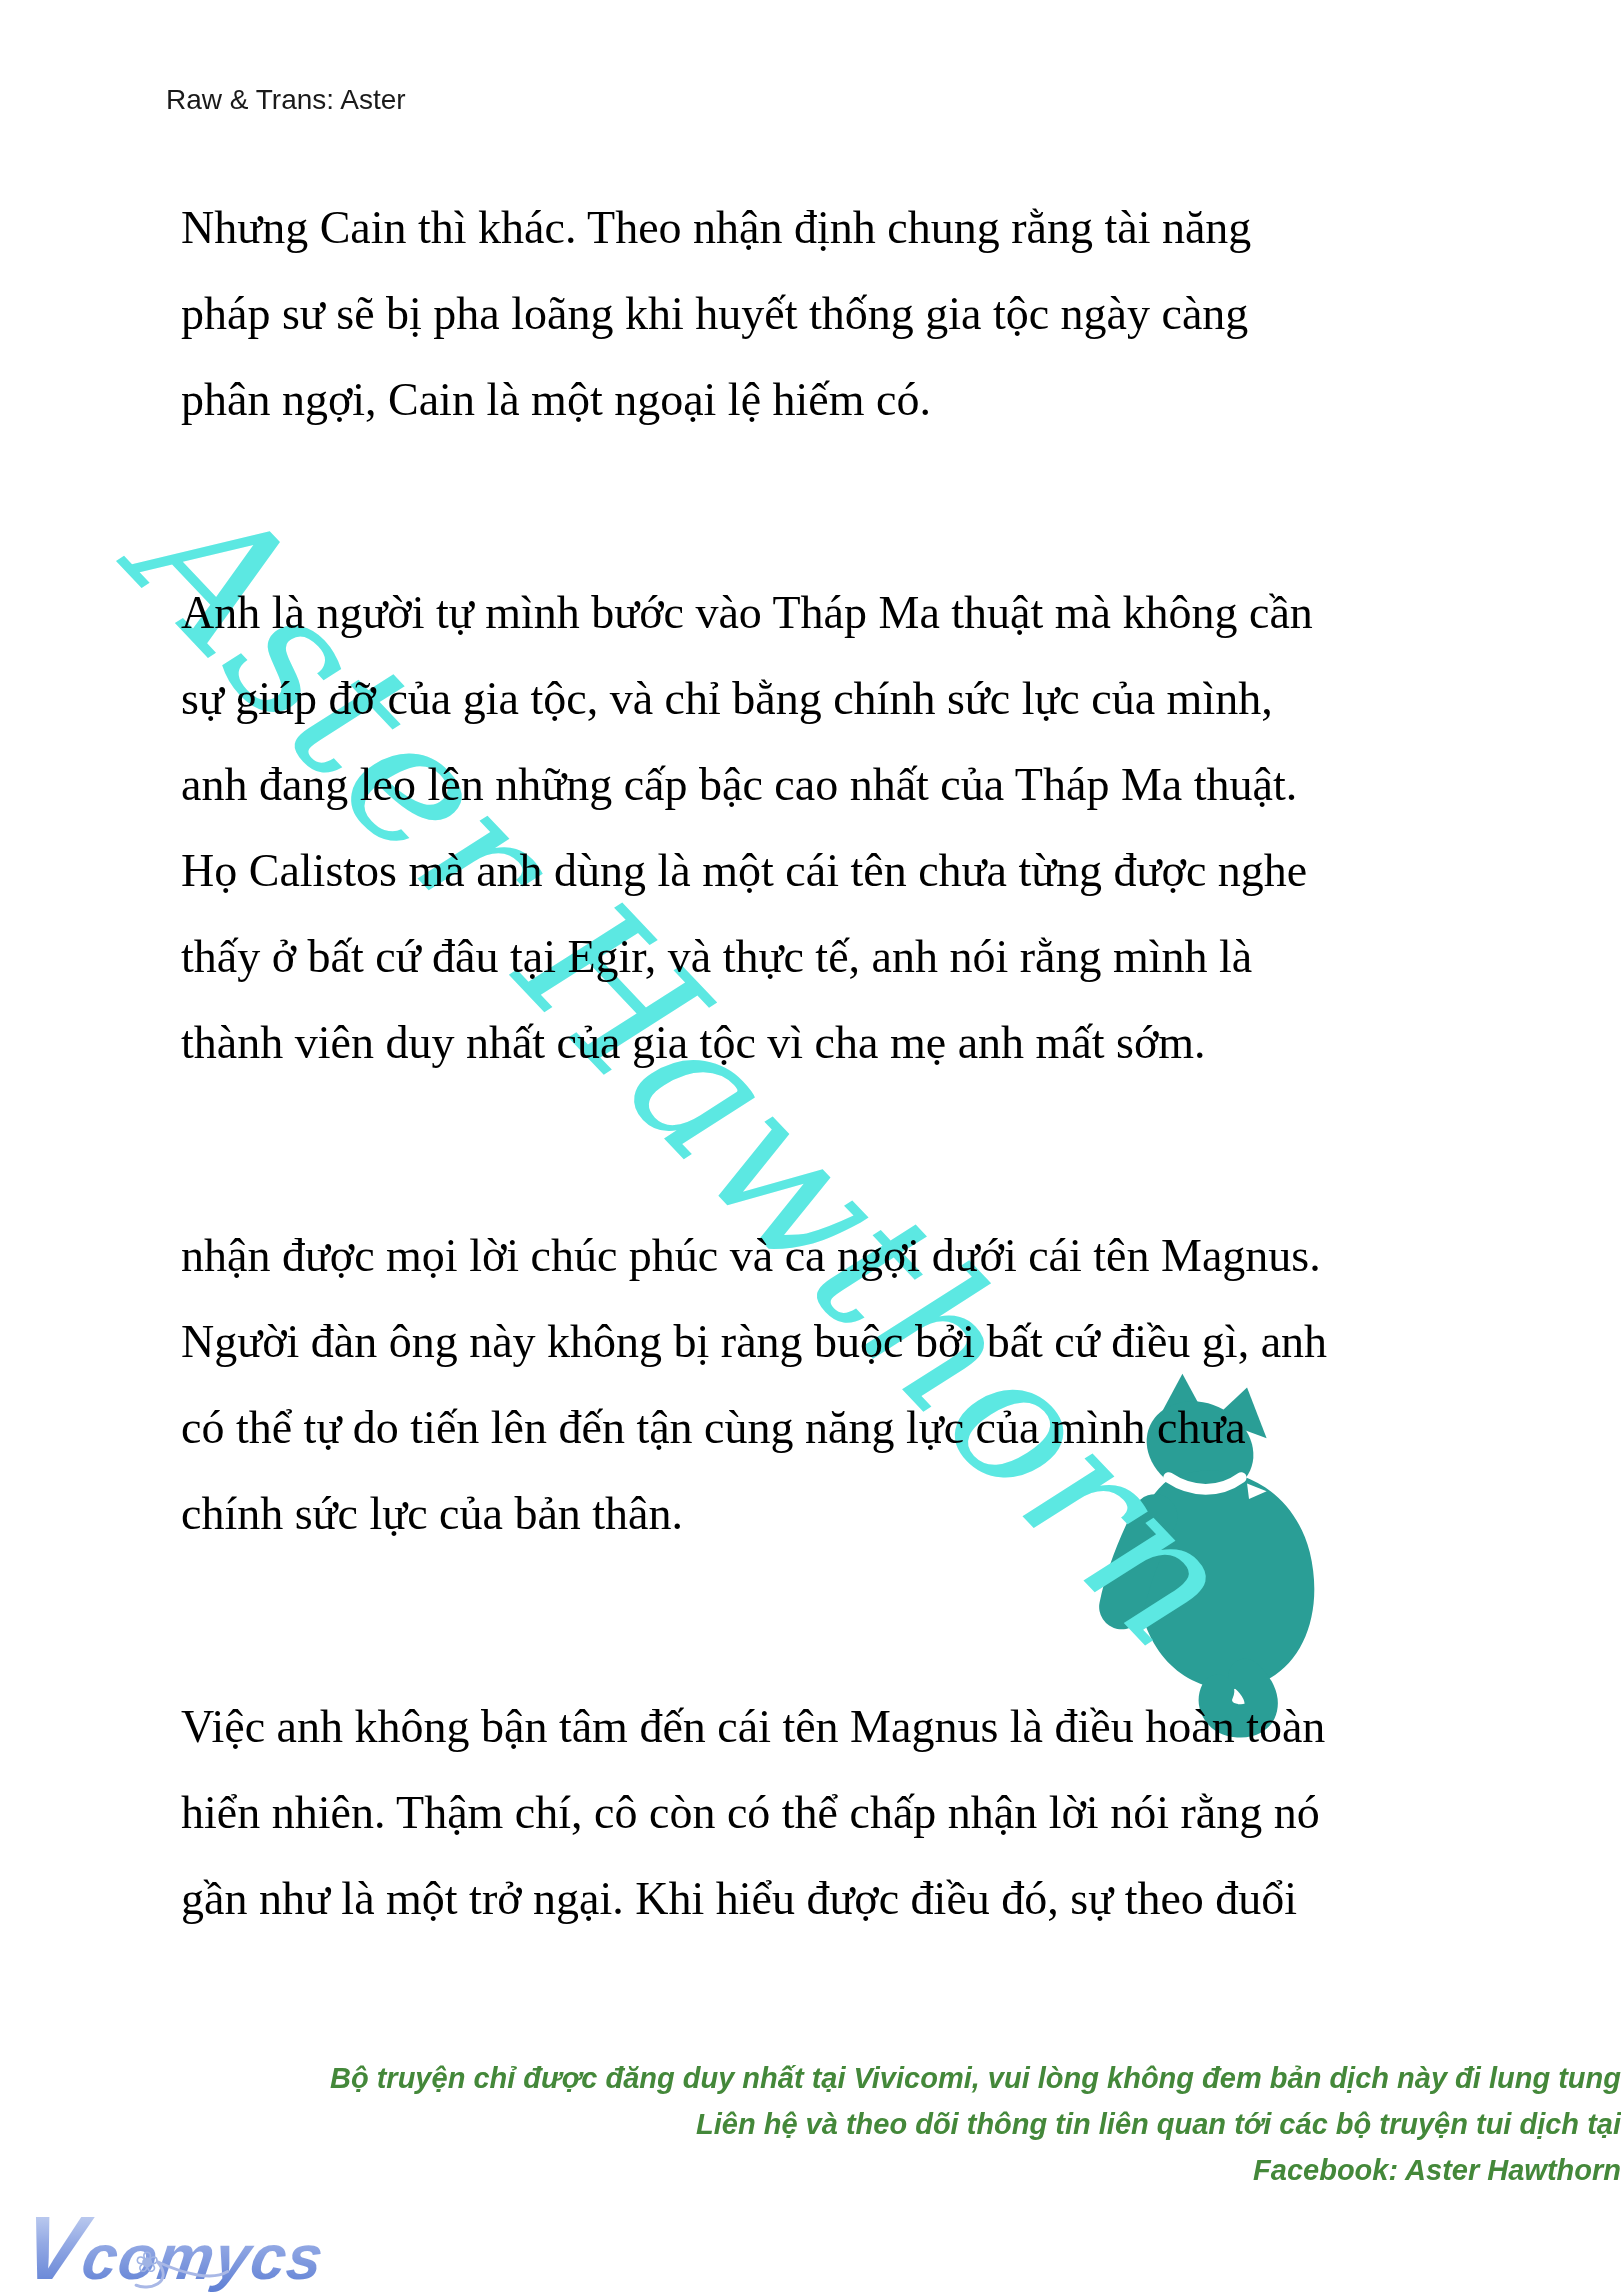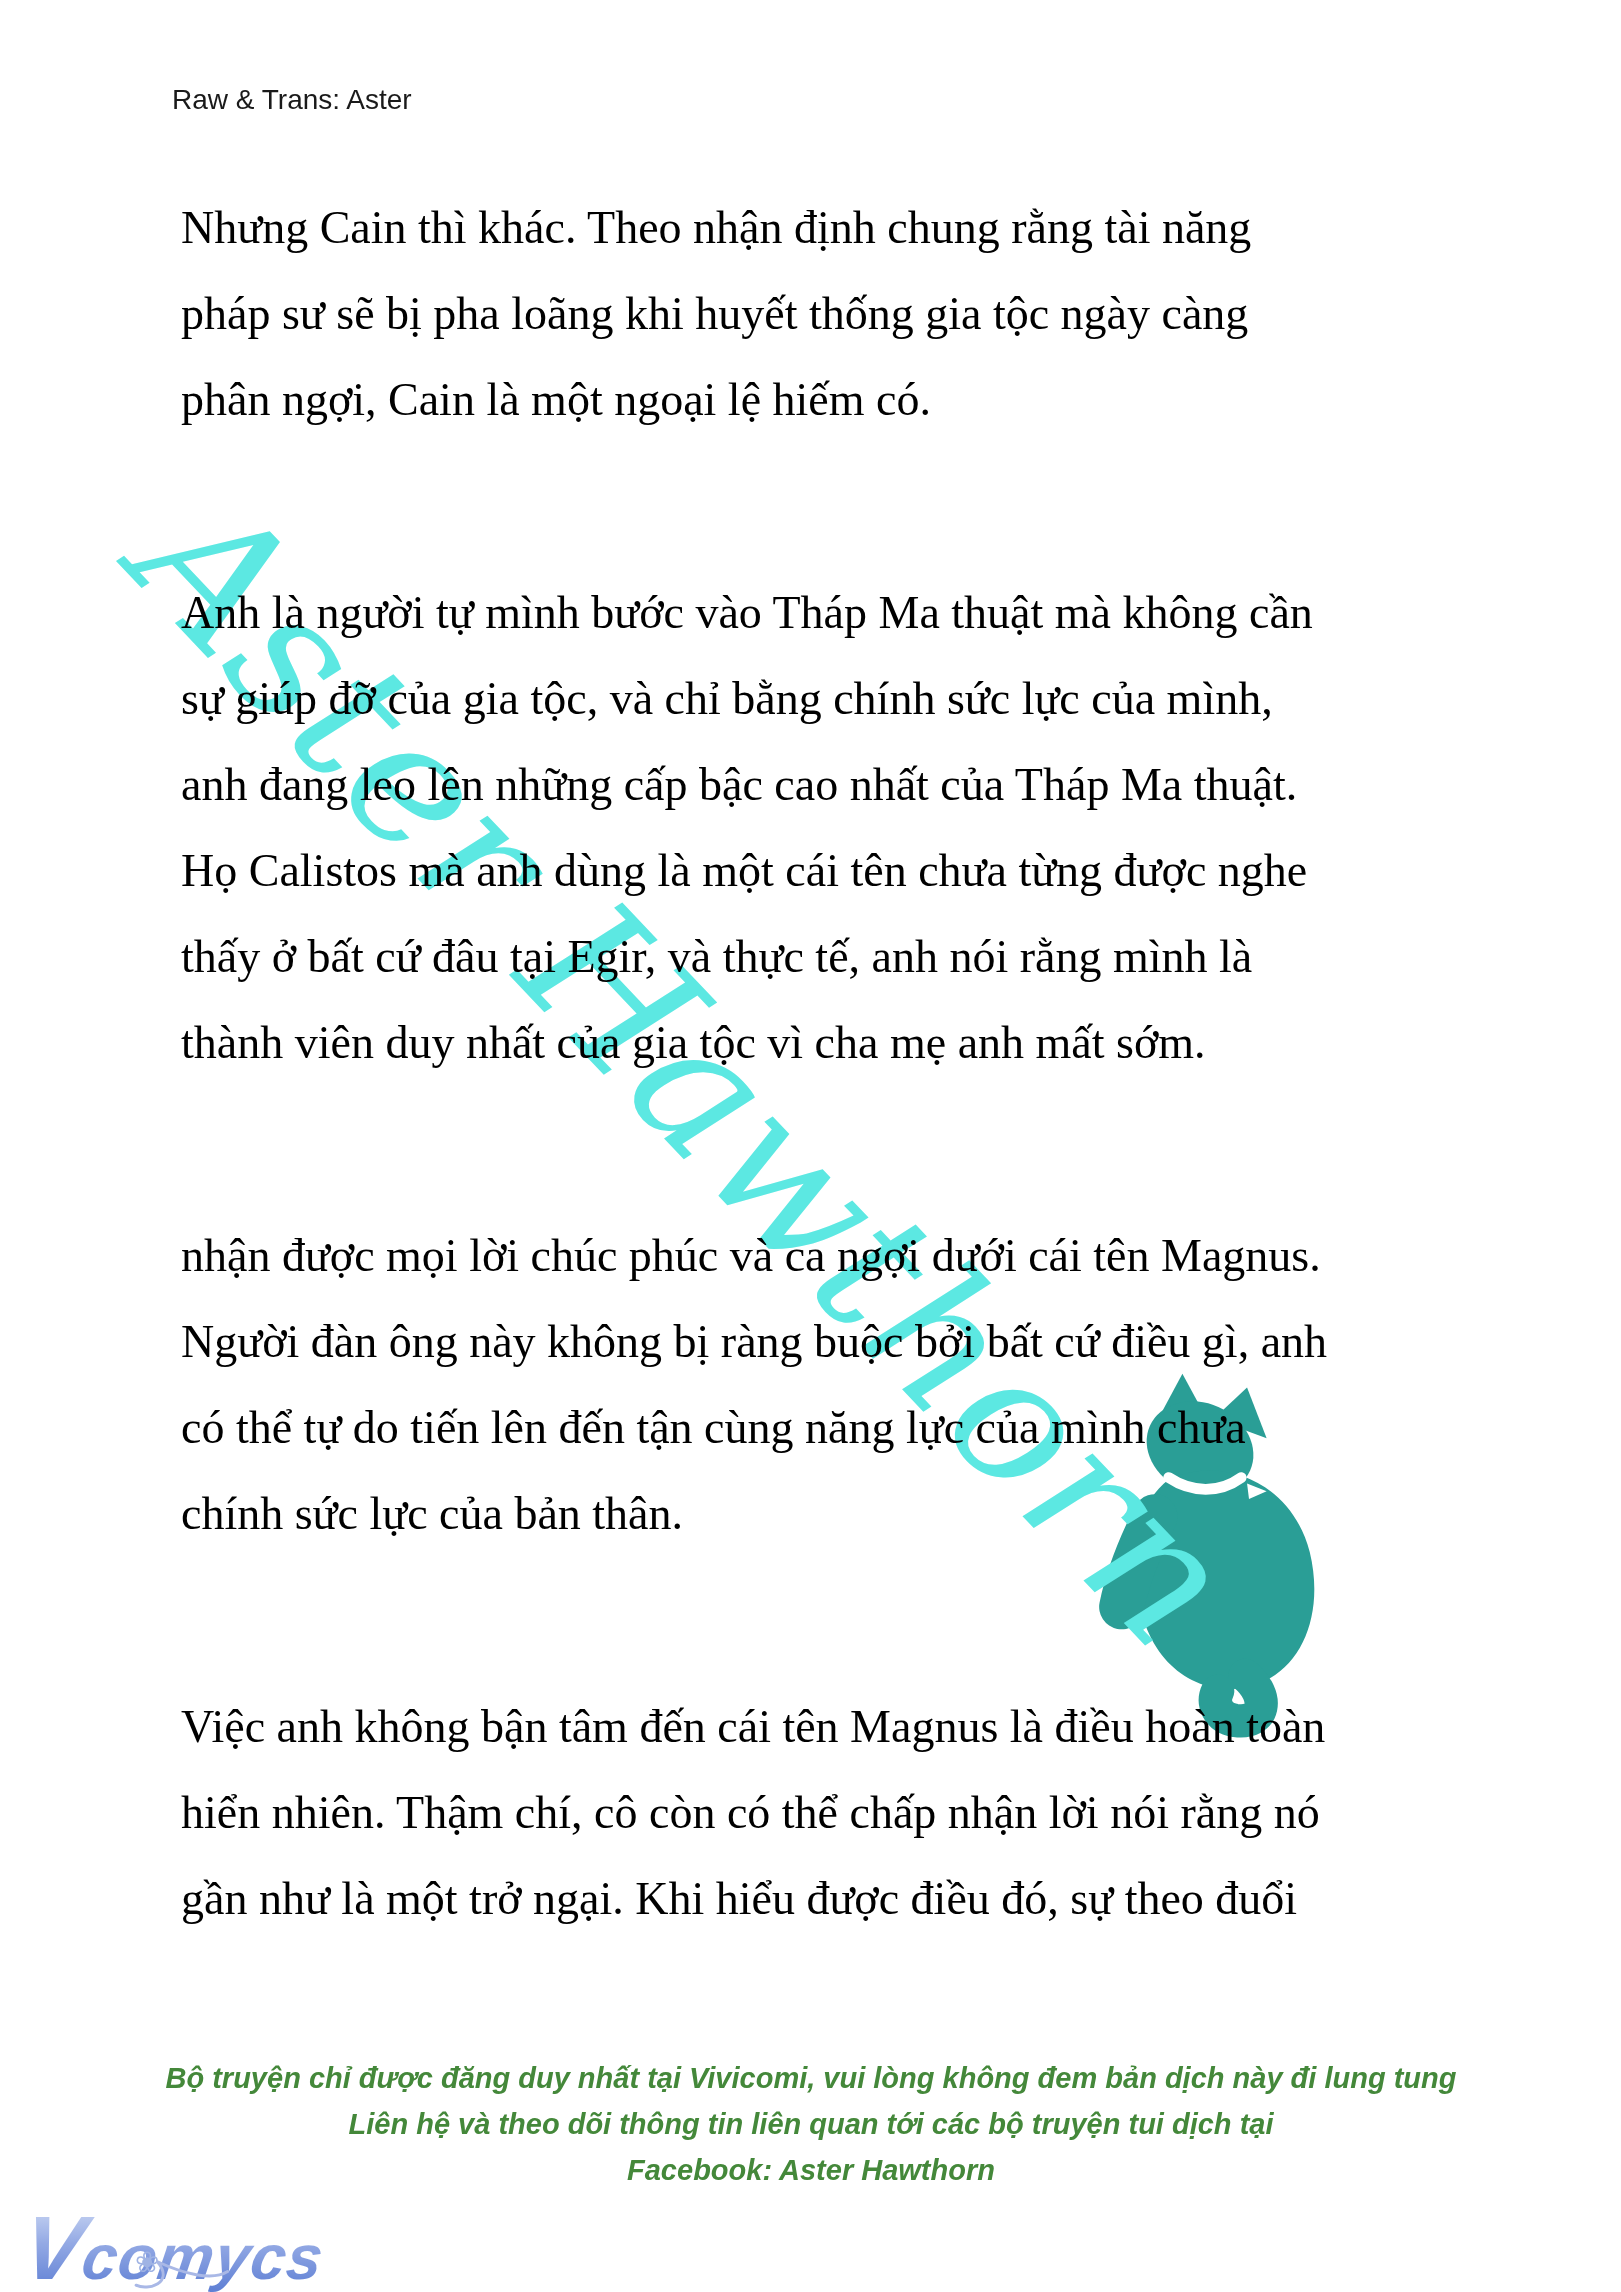--- a/index.html
+++ b/index.html
@@ -25,39 +25,39 @@
     color:var(--wm-color,#5CE8E2);
     transform:rotate(46.5deg);
     transform-origin:0 40%;
     white-space:nowrap;
     z-index:2;
     letter-spacing:2px;
   }
 
   
   .header-credit{
-    position:absolute;left:172px;top:84px;
+    position:absolute;left:166px;top:84px;
     font-family:"Liberation Sans", sans-serif;
     font-size:28px;color:#1a1a1a;
     z-index:3;
   }
   .body-text{
     position:absolute;left:181px;top:185px;width:1274px;
     z-index:3;
   }
   .para{
     font-size:46px;line-height:86px;color:#000;
     margin:0 0 127px 0;
   }
   .para:last-child{margin-bottom:0;}
   .line{white-space:nowrap;}
 
   .page-footer{
     position:absolute;left:1px;right:0;top:2055px;
-    text-align:center;
+    text-align:right;
     font-family:"Liberation Sans", sans-serif;
     font-style:italic;font-weight:bold;
     font-size:29px;line-height:46px;
     color:var(--footer-color,#44883A);
     z-index:3;
   }
   .page-footer .line{white-space:nowrap;}
 
   
   .logo{

